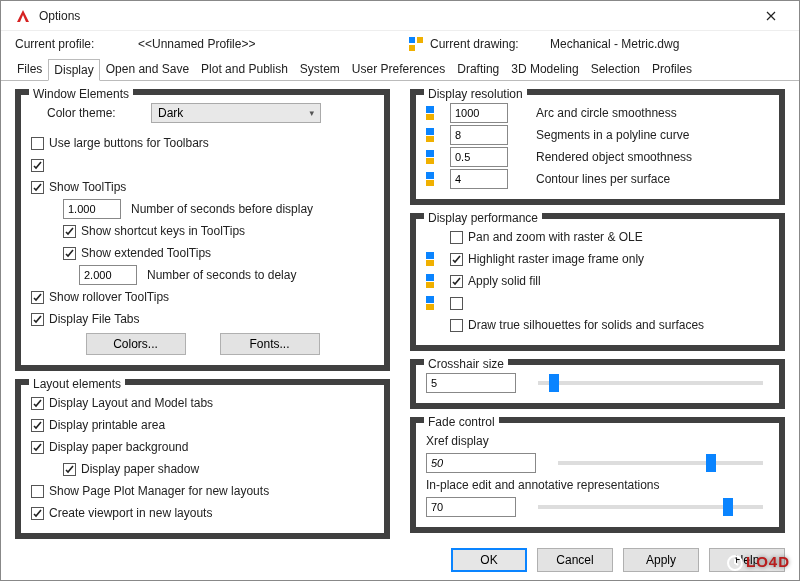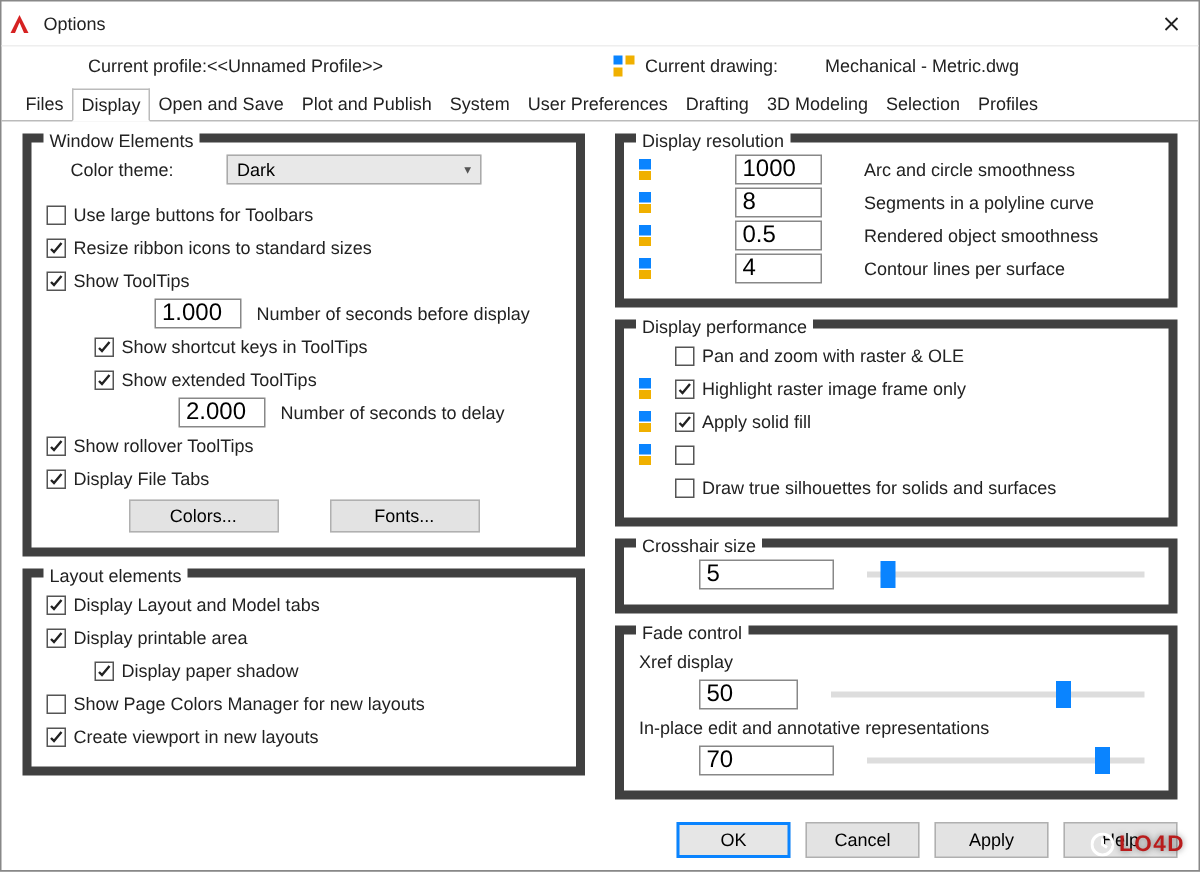--- a/index.html
+++ b/index.html
@@ -1,44 +1,44 @@
 <!DOCTYPE html>
 <html><head>
 <meta charset="utf-8">
 <style>
 * { box-sizing: border-box; margin: 0; padding: 0; }
 body { font-family: "Segoe UI", Tahoma, sans-serif; font-size: 12px; background: #222; display: flex; align-items: flex-start; justify-content: center; }
 .window { width: 800px; height: 581px; background: #fff; border: 1px solid #888; display: flex; flex-direction: column; }
-.titlebar { height: 30px; display: flex; align-items: center; padding: 0 4px; border-bottom: 1px solid #eee; }
+.titlebar { height: 30px; display: flex; align-items: center; padding: 0 14px; border-bottom: 1px solid #eee; }
 .app-icon { width: 16px; height: 16px; margin-right: 8px; }
 .app-icon svg { width:16px; height:16px; }
 .title { flex: 1; color: #222; font-size: 12px; }
 .close-btn { width: 28px; height: 28px; display:flex; align-items:center; justify-content:center; background:transparent; border:none; }
 .close-btn svg { width:10px; height:10px; }
 .profilebar { display:flex; align-items:center; padding: 5px 14px 3px 14px; font-size:12px; color:#222; }
-.profilebar .pl { width: 123px; text-align: right; }
+.profilebar .pl { width: 123px; }
 .profilebar .pv { width: 270px; }
 .cd-icon { width:16px; height:16px; margin-right:6px; display:inline-flex; }
 .cd-icon svg { width:16px; height:16px; }
 .profilebar .cdl { width:120px; }
 .profilebar .cdv { flex:1; }
 .tabs { display:flex; border-bottom:1px solid #bbb; padding:3px 10px 0 10px; font-size:12px; }
 .tab { padding:3px 5px; border:1px solid transparent; color:#222; }
 .tab.active { border:1px solid #bbb; border-bottom:1px solid #fff; background:#fff; position:relative; top:1px; }
 .content { flex:1; display:flex; padding: 8px 14px 2px 14px; gap:20px; overflow:hidden; }
 .col { flex:1; display:flex; flex-direction:column; }
 .group { border:6px solid #404040; padding: 6px 10px 8px 10px; margin-bottom: 8px; position:relative; }
 .group-title { position:absolute; top:-8px; left:8px; background:#fff; padding:0 4px; font-size:12px; color:#222; }
 .row { display:flex; align-items:center; min-height:20px; margin: 2px 0; }
 .lbl { font-size:12px; color:#222; }
 .sel { width:170px; height:20px; border:1px solid #aaa; background:#e8e8e8; display:flex; align-items:center; padding:0 6px; font-size:12px; justify-content:space-between; }
 .sel .arr { font-size:9px; color:#555; }
 .cb { width:13px; height:13px; border:1px solid #555; display:inline-flex; align-items:center; justify-content:center; margin-right:5px; flex-shrink:0; }
 .cb.checked svg { width:11px; height:11px; }
-.numbox, .txtbox { height:20px; border:1px solid #888; background:#fff; font-size:16px; padding:1px 4px;margin-left:40px; }
+.numbox, .txtbox { height:20px; border:1px solid #888; background:#fff; font-size:11px; padding:1px 4px; }
 .numbox { width:58px; }
 .txtbox { width:58px; }
 .btn { height:22px; border:1px solid #b0b0b0; background:#e3e3e3; font-size:12px; display:inline-flex; align-items:center; justify-content:center; }
 .footer { display:flex; justify-content:flex-end; align-items:center; padding: 6px 14px 8px 14px; gap:10px; }
 .fbtn { width:76px; height:24px; border:1px solid #b0b0b0; background:#e3e3e3; font-size:12px; display:inline-flex; align-items:center; justify-content:center; }
 .fbtn.primary { border:2px solid #0a84ff; background:#e6e6e6; }
 .ficon { width:18px; height:14px; margin-right:6px; display:inline-flex; flex-shrink:0; }
 .ficon svg { width:18px; height:14px; }
 .slider-track { flex:1; height:4px; background:#ddd; position:relative; margin: 0 6px; }
 .slider-thumb { position:absolute; width:10px; height:18px; background:#0a84ff; top:-7px; }
@@ -111,21 +111,20 @@
         <div class="row">
           <span class="cb"></span>
           <span class="lbl">Use large buttons for Toolbars</span>
         </div>
         <div class="row">
           <span class="cb checked">
               <svg viewBox="0 0 11 11">
                 <path d="M2 6 L4 8 L9 2" stroke="#222" stroke-width="1.6" fill="none"></path>
               </svg>
             </span>
-          <span class="lbl">Resize ribbon icons to standard sizes</span>
         </div>
         <div class="row">
           <span class="cb checked">
               <svg viewBox="0 0 11 11">
                 <path d="M2 6 L4 8 L9 2" stroke="#222" stroke-width="1.6" fill="none"></path>
               </svg>
             </span>
           <span class="lbl">Show ToolTips</span>
         </div>
         <div class="row indent2">
@@ -187,31 +186,39 @@
           <span class="lbl">Display Layout and Model tabs</span>
         </div>
         <div class="row">
           <span class="cb checked">
               <svg viewBox="0 0 11 11">
                 <path d="M2 6 L4 8 L9 2" stroke="#222" stroke-width="1.6" fill="none"></path>
               </svg>
             </span>
           <span class="lbl">Display printable area</span>
         </div>
+        <div class="row">
+          <span class="cb checked">
+              <svg viewBox="0 0 11 11">
+                <path d="M2 6 L4 8 L9 2" stroke="#222" stroke-width="1.6" fill="none"></path>
+              </svg>
+            </span>
+          <span class="lbl">Display paper background</span>
+        </div>
         <div class="row indent2">
           <span class="cb checked">
               <svg viewBox="0 0 11 11">
                 <path d="M2 6 L4 8 L9 2" stroke="#222" stroke-width="1.6" fill="none"></path>
               </svg>
             </span>
           <span class="lbl">Display paper shadow</span>
         </div>
         <div class="row">
           <span class="cb"></span>
-          <span class="lbl">Show Page Colors Manager for new layouts</span>
+          <span class="lbl">Show Page Plot Manager for new layouts</span>
         </div>
         <div class="row">
           <span class="cb checked">
               <svg viewBox="0 0 11 11">
                 <path d="M2 6 L4 8 L9 2" stroke="#222" stroke-width="1.6" fill="none"></path>
               </svg>
             </span>
           <span class="lbl">Create viewport in new layouts</span>
         </div>
       </div>
@@ -329,21 +336,21 @@
           </div>
         </div>
       </div>
 
       <div class="group">
         <div class="group-title">Fade control</div>
         <div class="row">
           <span class="lbl">Xref display</span>
         </div>
         <div class="row">
-          <input class="txtbox" style="width: 66px;" value="50">
+          <input class="txtbox" style="width: 110px; font-style: italic;" value="50">
           <span style="width:16px;"></span>
           <div class="slider-track">
             <div class="slider-thumb" style="left:72%;"></div>
           </div>
         </div>
         <div class="row">
           <span class="lbl">In-place edit and annotative representations</span>
         </div>
         <div class="row">
           <input class="txtbox" style="width: 90px;" value="70">

